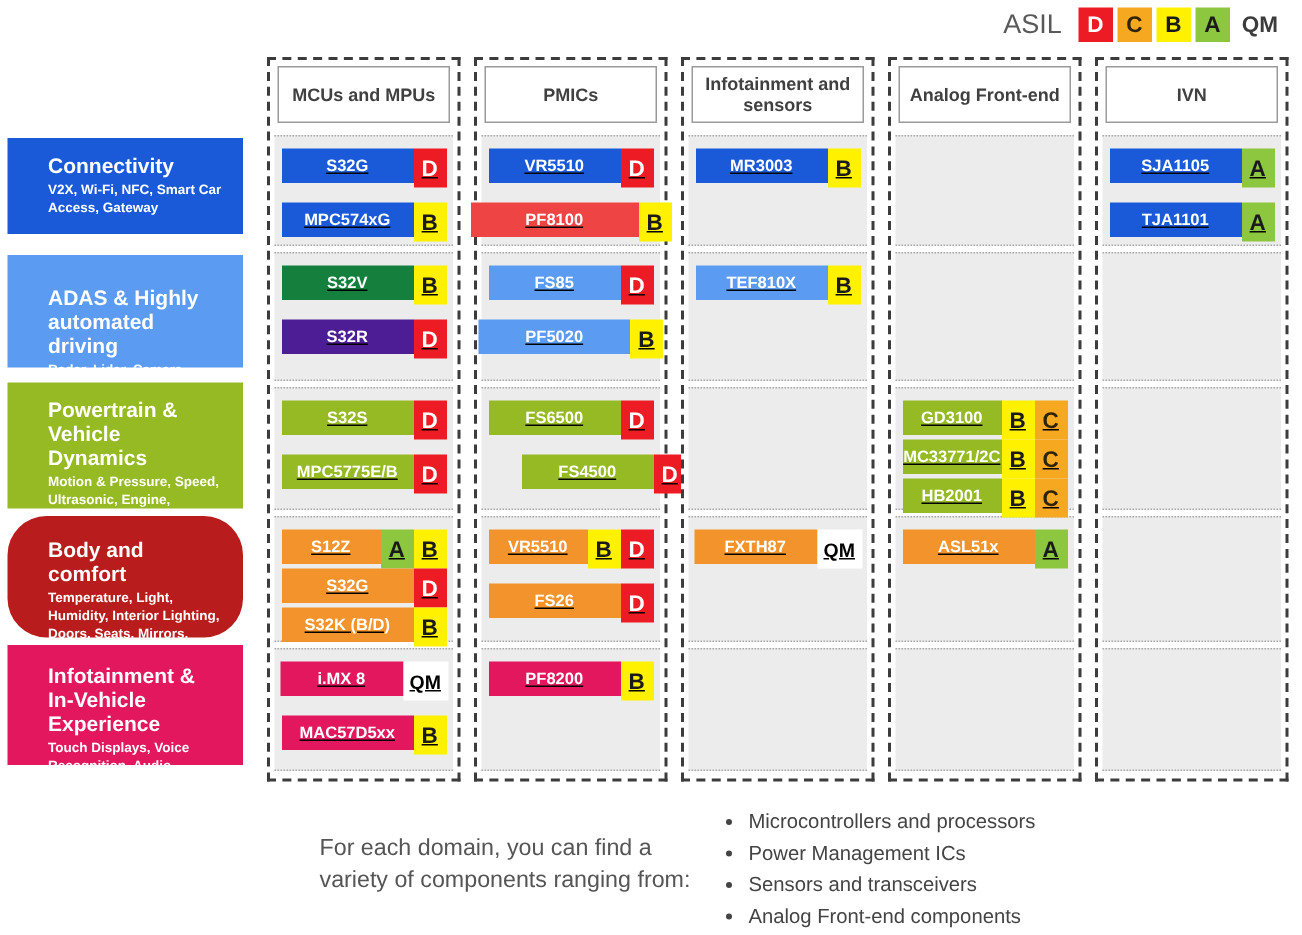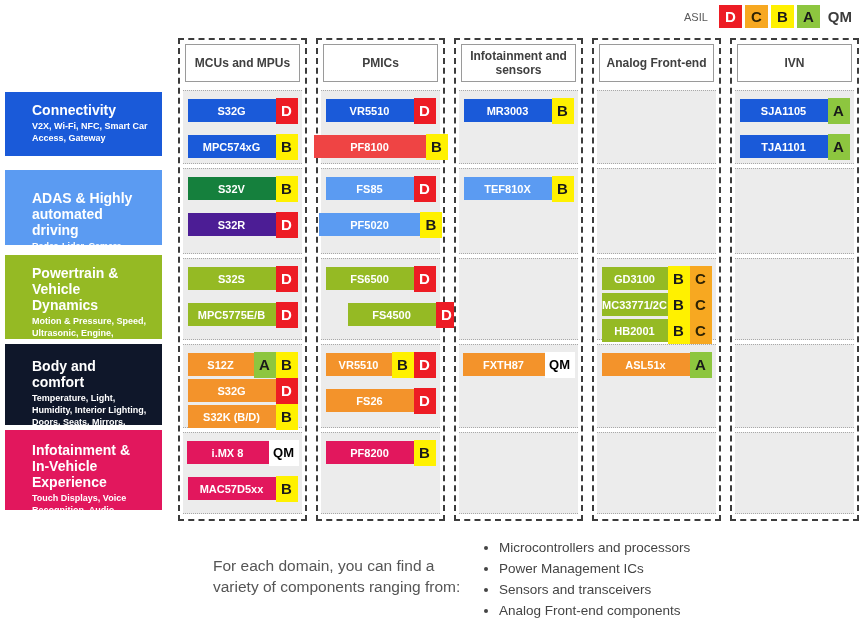--- a/index.html
+++ b/index.html
@@ -2,21 +2,21 @@
 <html><head>
 <meta charset="utf-8">
 <style>
   html,body{margin:0;padding:0;}
   body{
     width:868px;height:623px;position:relative;background:#fff;
     font-family:"Liberation Sans",sans-serif;overflow:hidden;
   }
   
   .legend{position:absolute;top:5px;right:16px;display:flex;align-items:center;gap:4px;}
-  .legend-label{font-size:11px;color:#595959;margin-right:7px;}
+  .legend-label{font-size:18px;color:#595959;margin-right:7px;}
   .legend-box{width:23px;height:23px;display:flex;align-items:center;justify-content:center;
     font-weight:bold;font-size:15px;}
   .legend-qm{font-size:15px;font-weight:bold;color:#3c3c3c;margin-left:4px;}
   
   .board{position:absolute;top:38px;left:5px;display:flex;align-items:flex-start;}
   
   .sidebar{width:157px;margin-right:16px;display:flex;flex-direction:column;padding-top:54px;}
   .domain-block{color:#fff;box-sizing:border-box;padding:10px 12px 0 27px;}
   .domain-block:nth-child(1){height:64px;margin-bottom:14px;}
   .domain-block:nth-child(2){height:75px;margin-bottom:10px;padding-top:20px;}
@@ -37,21 +37,21 @@
     box-sizing:border-box;margin-bottom:4px;}
   .cell:last-child{margin-bottom:0;}
   .cell.row-0{height:74px;}
   .cell.row-1{height:86px;}
   .cell.row-2{height:82px;}
   .cell.row-3{height:84px;}
   .cell.row-4{height:82px;}
   .cell .chip + .chip{margin-top:13px;}
   .cell.tight .chip + .chip{margin-top:3px;}
   
-  .chip{display:flex;align-items:center;height:23px;}
+  .chip{display:flex;align-items:flex-start;height:23px;text-decoration:underline;}
   .chip-label{color:#fff;font-weight:bold;font-size:11px;height:23px;display:flex;
     align-items:center;justify-content:center;box-sizing:border-box;padding:0 2px;}
   .badge{height:26px;display:flex;align-items:center;justify-content:center;
     font-weight:bold;font-size:15px;box-sizing:border-box;}
   .badge-qm{font-size:13px;}
   
   .footer{position:absolute;top:538px;left:213px;display:flex;}
   .footer-intro{width:252px;font-size:15.5px;color:#555;line-height:1.35;margin-top:18px;}
   .footer-bullets{margin:0 0 0 14px;padding-left:20px;font-size:13.5px;color:#444;
     line-height:1.55;list-style-type:disc;}
@@ -77,21 +77,21 @@
         <div class="domain-sub">V2X, Wi-Fi, NFC, Smart Car Access, Gateway</div>
       </div>
       <div class="domain-block" style="background: rgb(91, 155, 242);">
         <div class="domain-name">ADAS &amp; Highly automated driving</div>
         <div class="domain-sub">Radar, Lidar, Camera</div>
       </div>
       <div class="domain-block" style="background: rgb(149, 186, 36);">
         <div class="domain-name">Powertrain &amp; Vehicle Dynamics</div>
         <div class="domain-sub">Motion &amp; Pressure, Speed, Ultrasonic, Engine, Steering, Airbag, Transmission, Brake, Suspension</div>
       </div>
-      <div class="domain-block" style="background: #0f172a;">
+      <div class="domain-block" style="background: #b91c1c; border-radius: 26px;">
         <div class="domain-name">Body and comfort</div>
         <div class="domain-sub">Temperature, Light, Humidity, Interior Lighting, Doors, Seats, Mirrors, Smart Car Access</div>
       </div>
       <div class="domain-block" style="background: rgb(226, 23, 93);">
         <div class="domain-name">Infotainment &amp; In-Vehicle Experience</div>
         <div class="domain-sub">Touch Displays, Voice Recognition, Audio, eCockpit, Audio &amp; Amplifiers</div>
       </div>
     </div>
   <div style="display:flex;">
       <div class="col">

